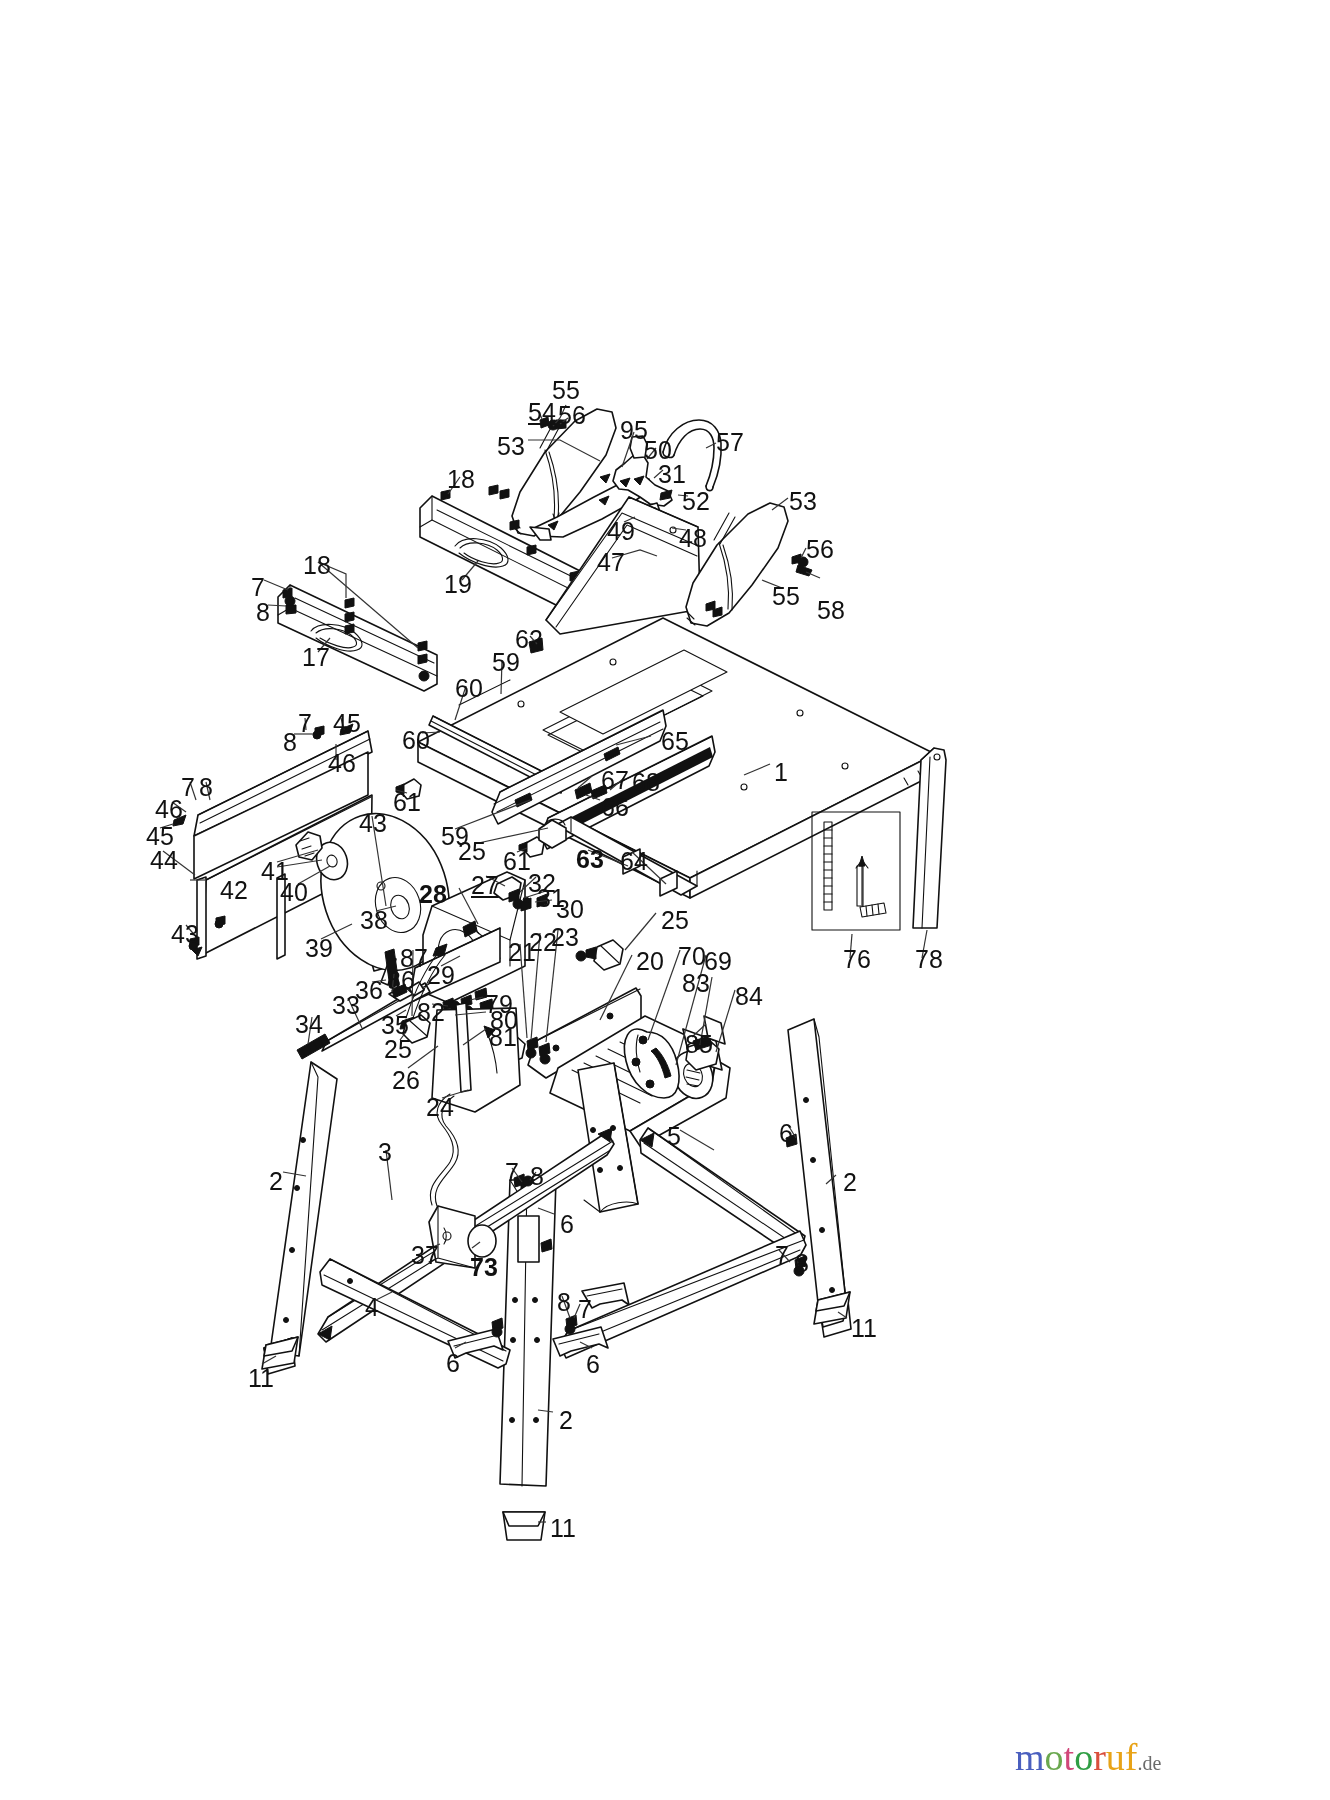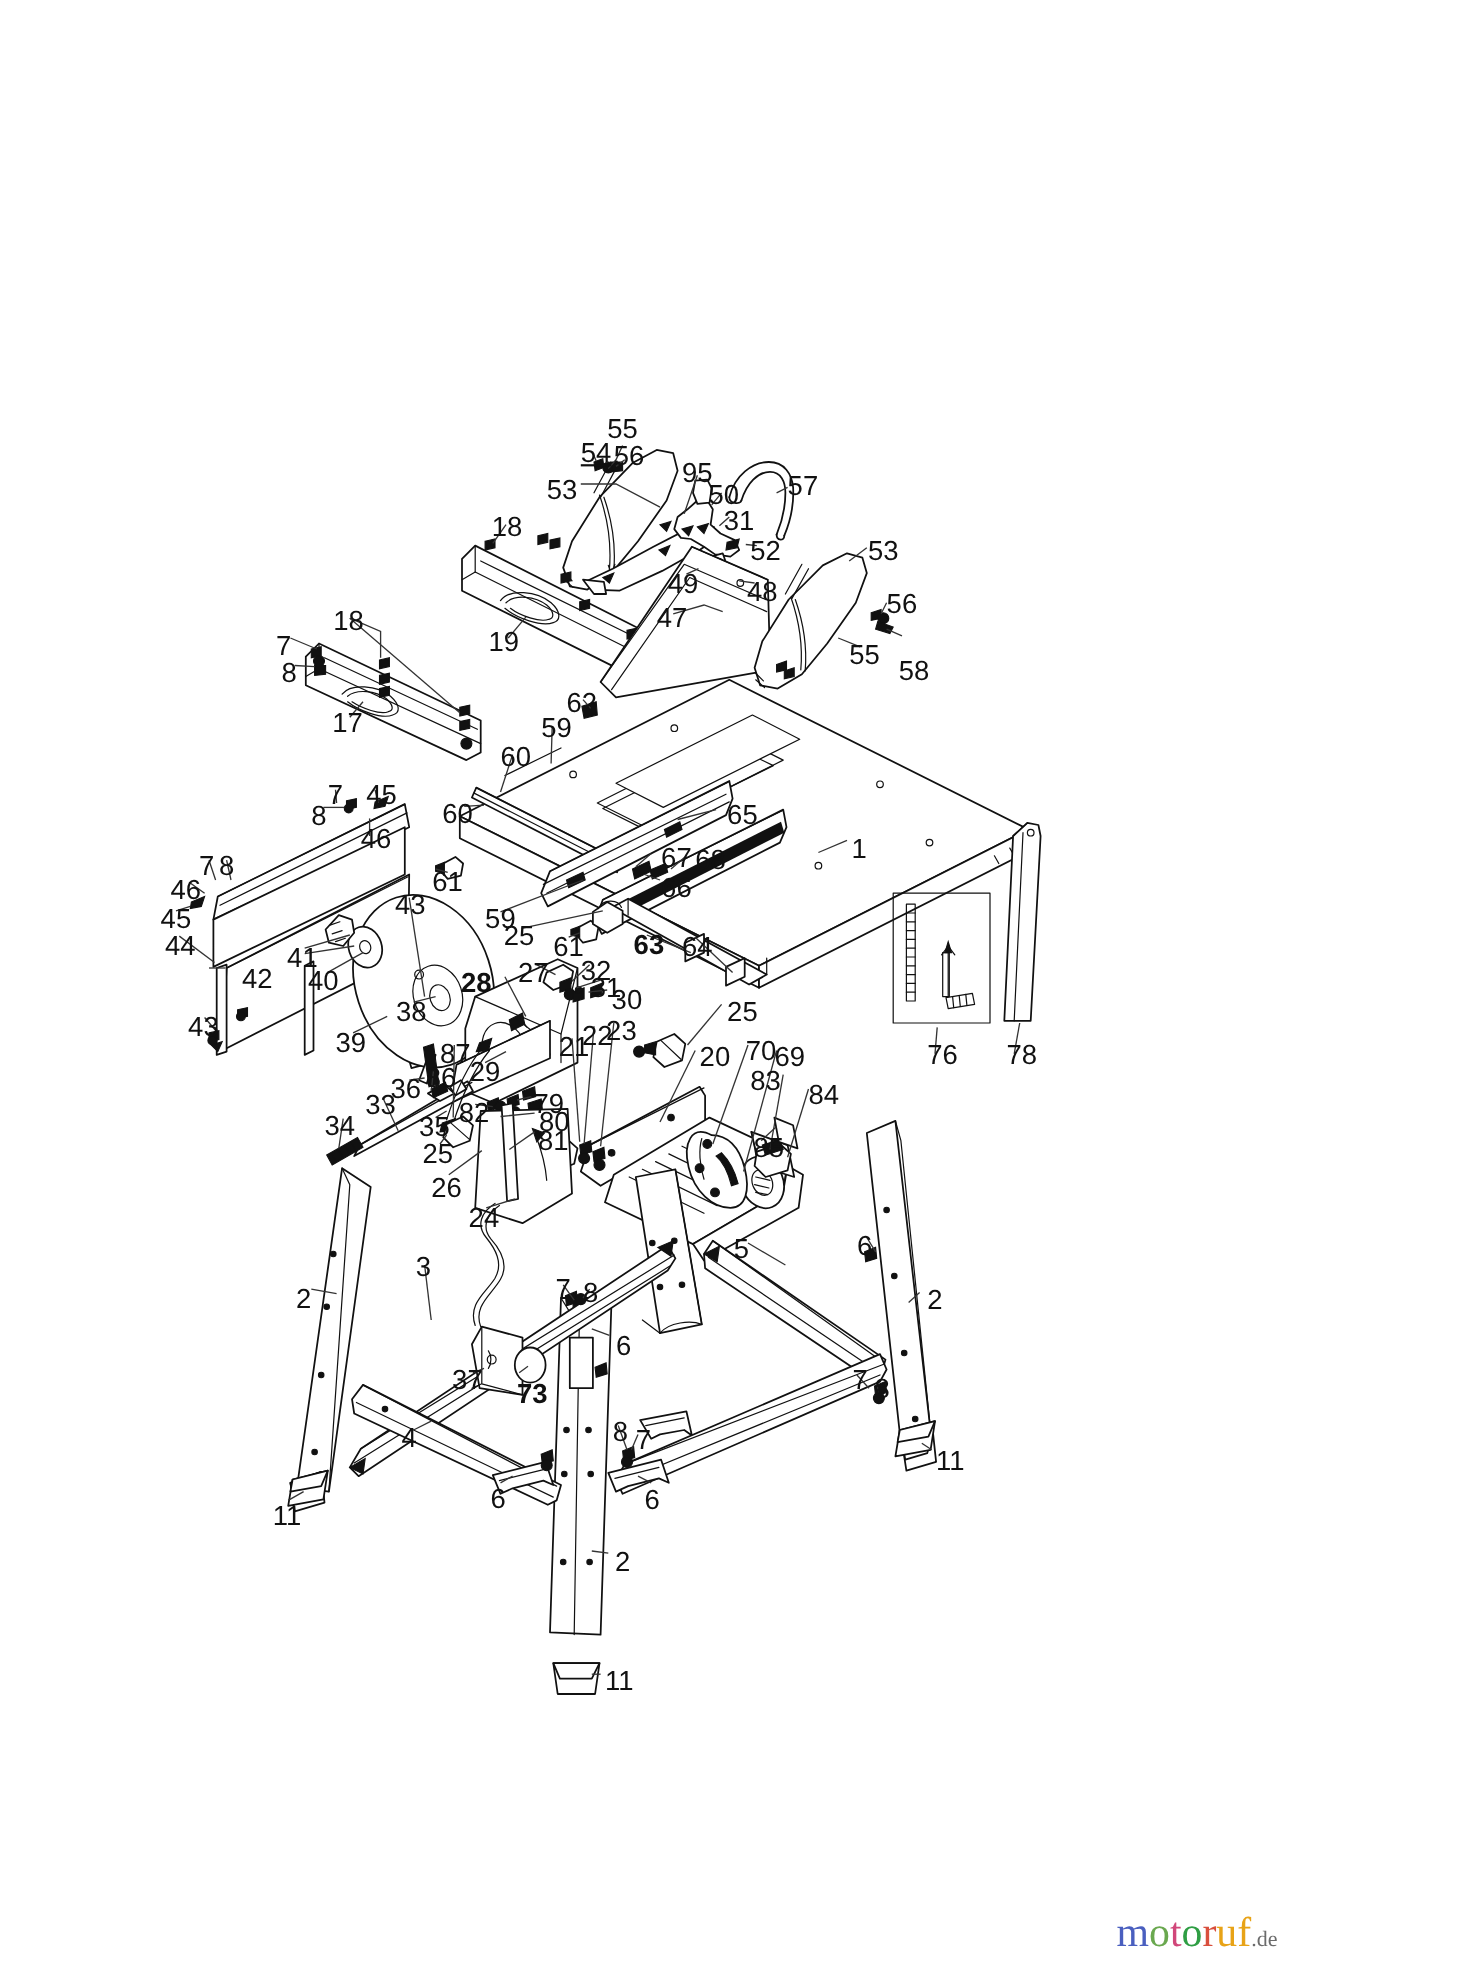--- a/index.html
+++ b/index.html
@@ -599,21 +599,21 @@
       <div class="callout" style="left: 359px; top: 811px;">43</div>
       <div class="callout" style="left: 441px; top: 824px;">59</div>
       <div class="callout" style="left: 150px; top: 848px;">44</div>
       <div class="callout" style="left: 458px; top: 839px;">25</div>
       <div class="callout" style="left: 503px; top: 849px;">61</div>
       <div class="callout" style="left: 576px; top: 847px; font-weight: bold;">63</div>
       <div class="callout" style="left: 620px; top: 849px;">64</div>
       <div class="callout" style="left: 261px; top: 859px;">41</div>
       <div class="callout" style="left: 176px; top: 878px; margin-left: 44px;">42</div>
       <div class="callout" style="left: 280px; top: 880px;">40</div>
-      <div class="callout" style="left: 471px; top: 873px;">27</div>
+      <div class="callout" style="left: 471px; top: 873px; text-decoration: underline;">27</div>
       <div class="callout" style="left: 528px; top: 871px;">32</div>
       <div class="callout" style="left: 419px; top: 882px; font-weight: bold;">28</div>
       <div class="callout" style="left: 537px; top: 886px;">31</div>
       <div class="callout" style="left: 556px; top: 897px;">30</div>
       <div class="callout" style="left: 360px; top: 908px;">38</div>
       <div class="callout" style="left: 661px; top: 908px;">25</div>
       <div class="callout" style="left: 171px; top: 922px;">43</div>
       <div class="callout" style="left: 305px; top: 936px;">39</div>
       <div class="callout" style="left: 529px; top: 930px;">22</div>
       <div class="callout" style="left: 551px; top: 925px;">23</div>

